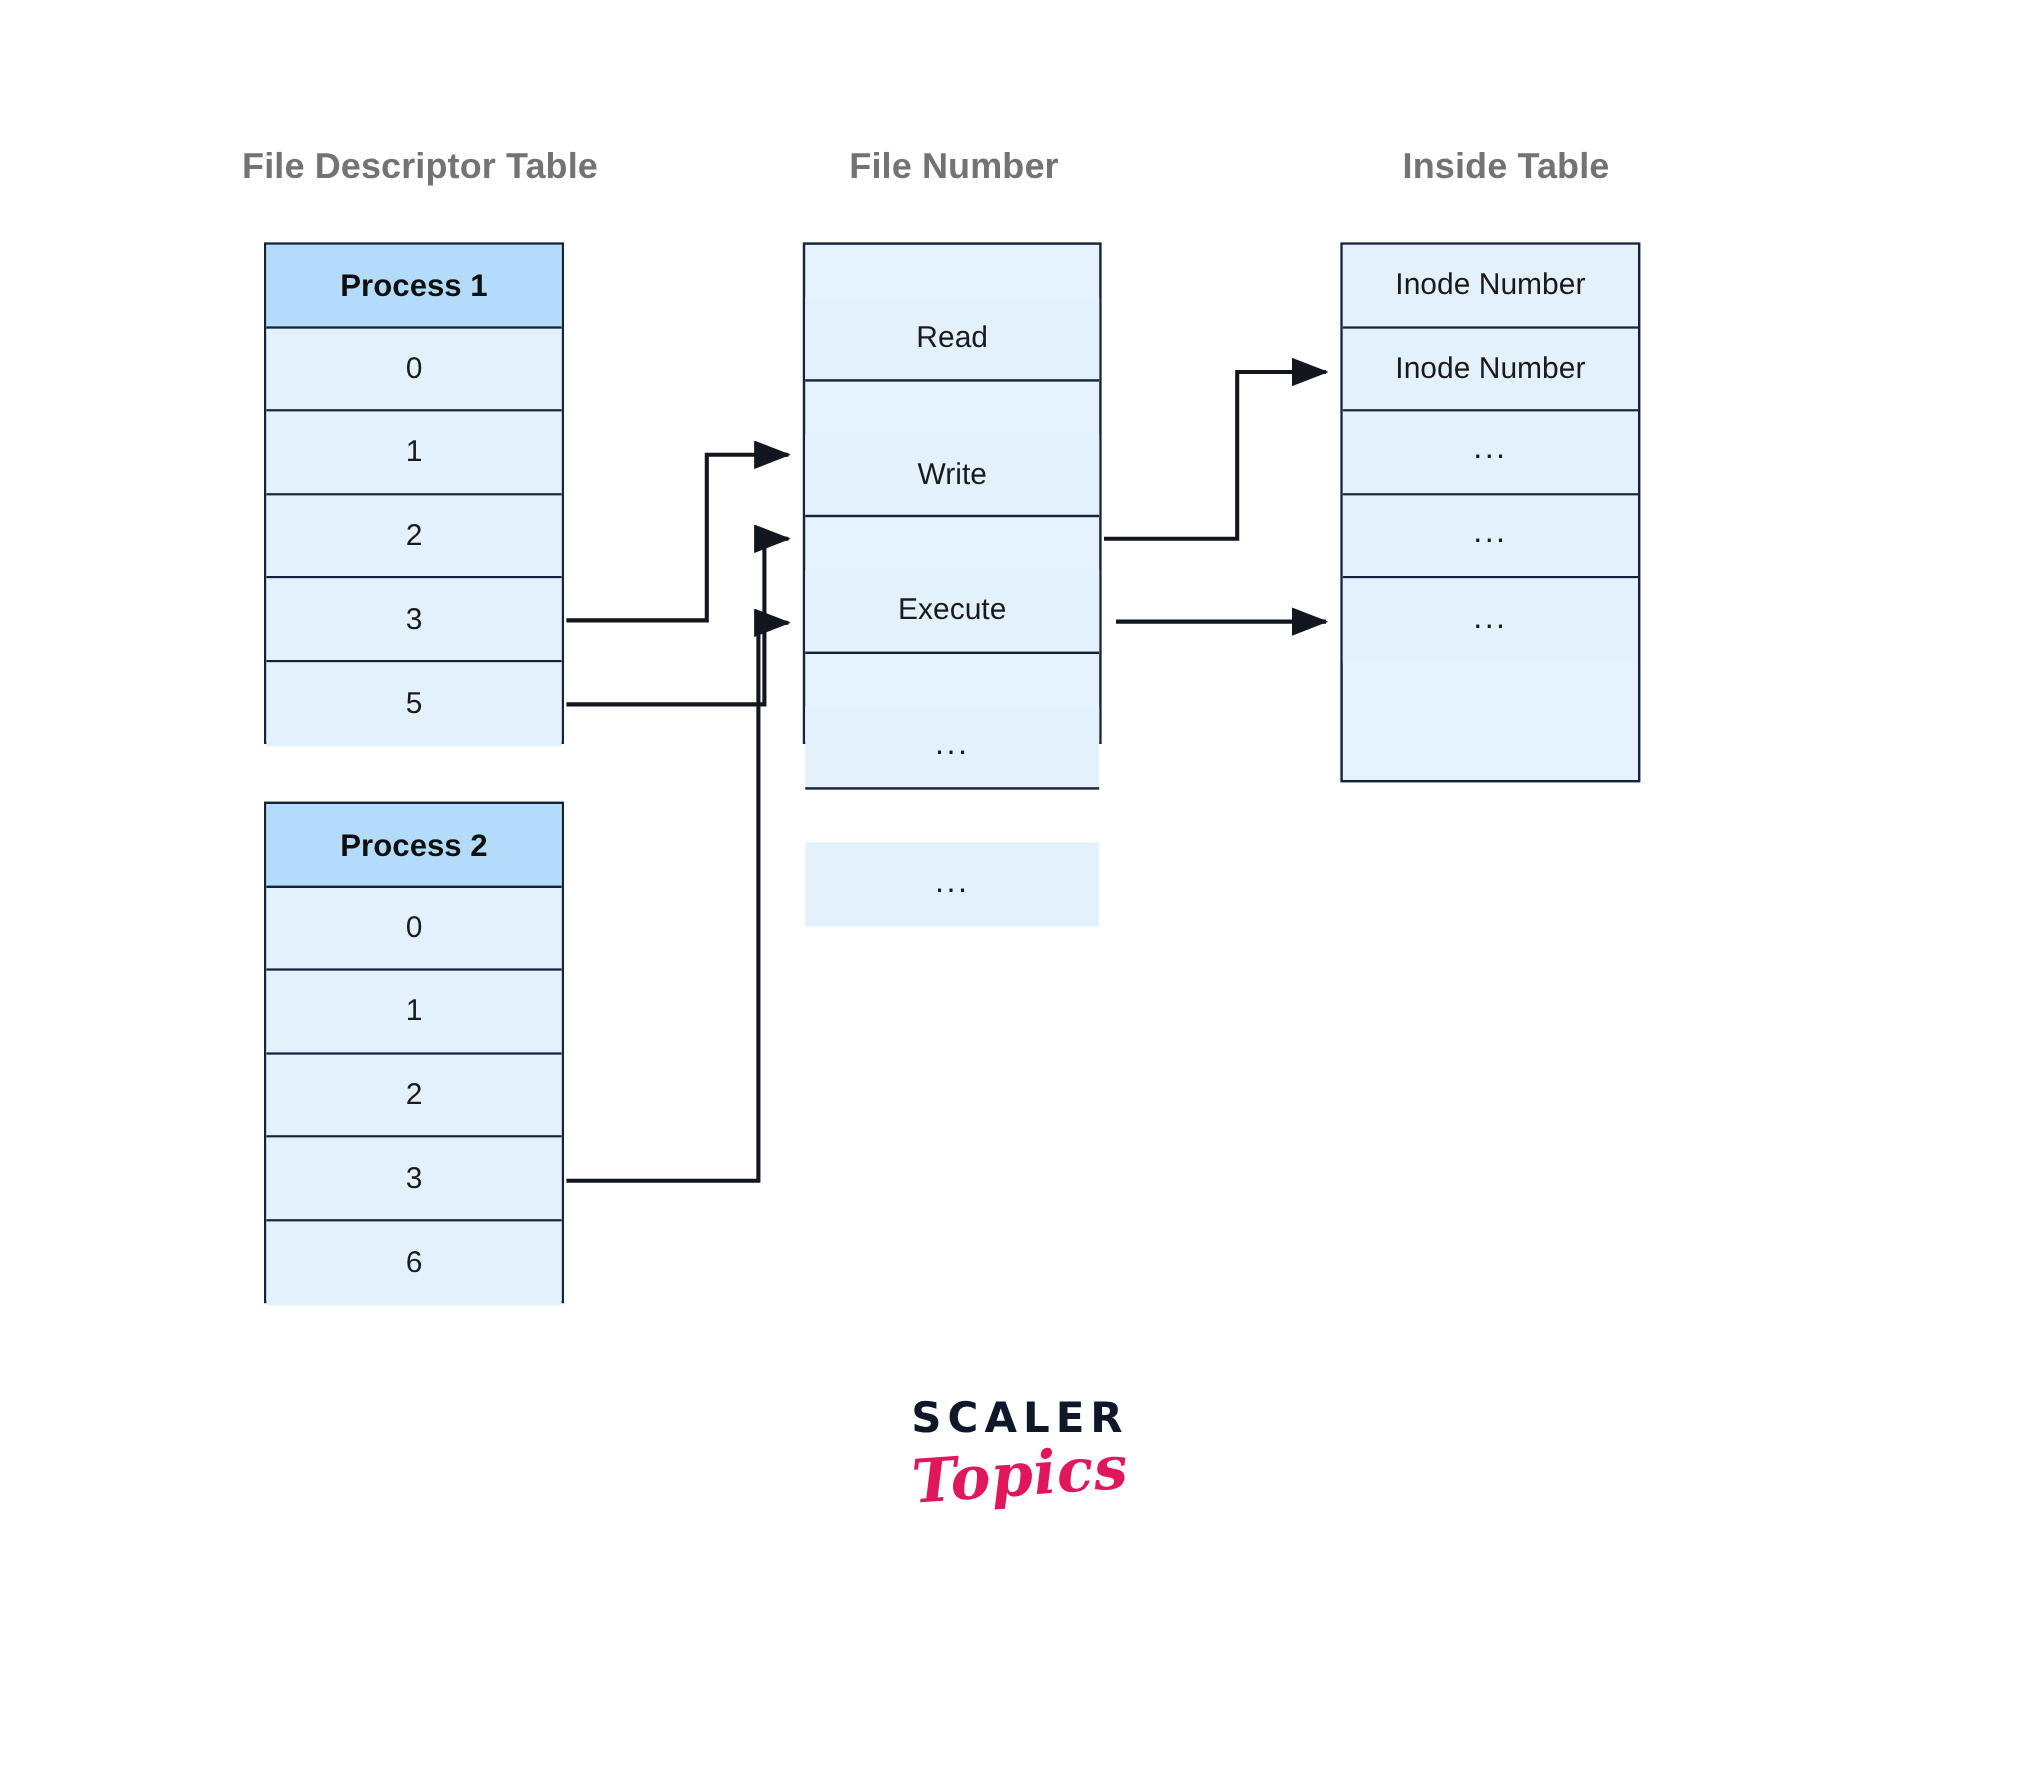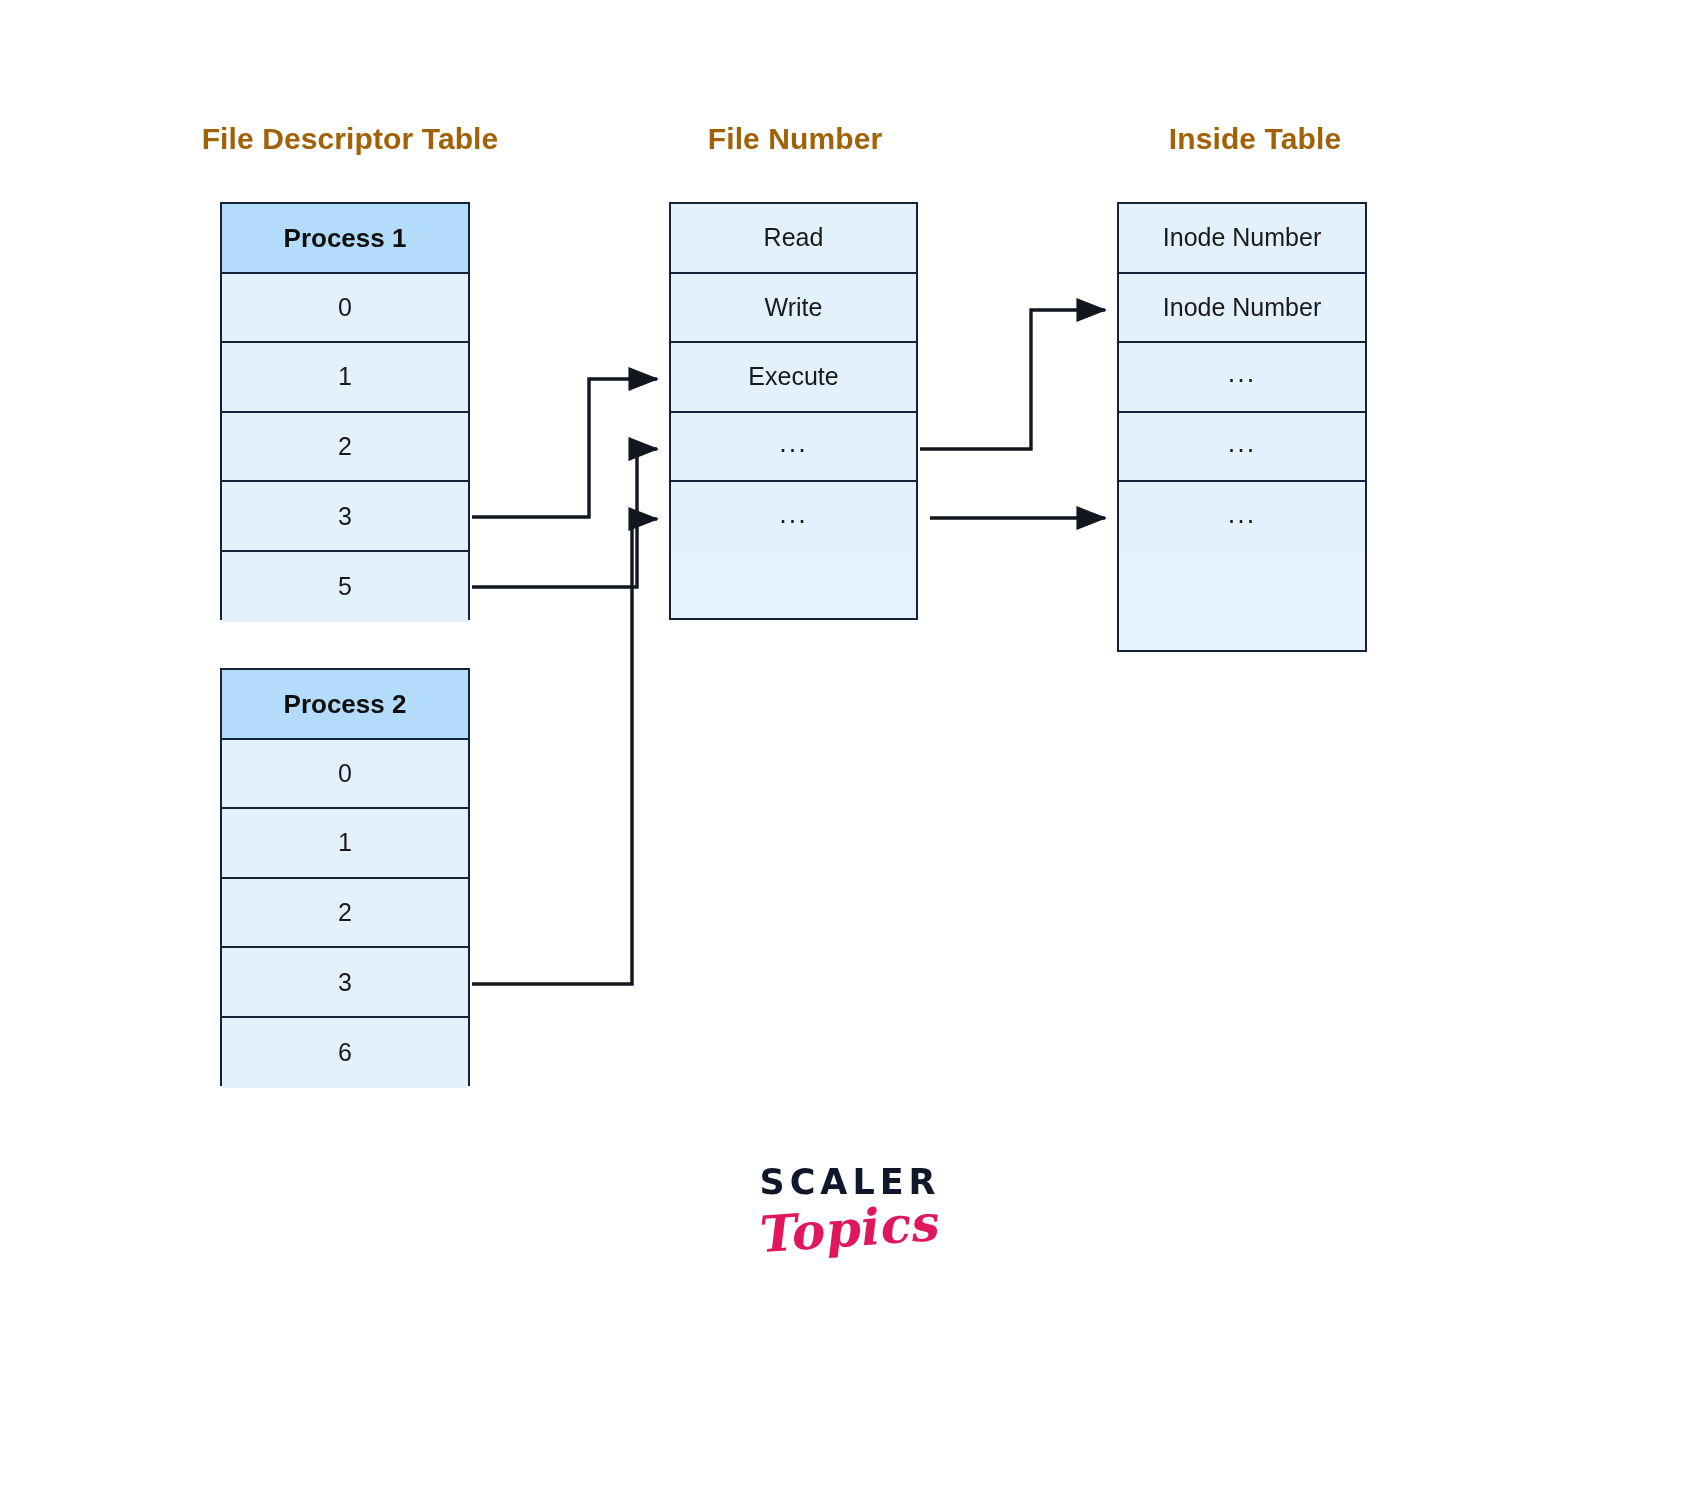--- a/index.html
+++ b/index.html
@@ -20,21 +20,21 @@
     left: 0; top: 0;
     width: 1700px;
     height: 1488px;
   }
 
   
   .col-title {
     position: absolute;
     font-size: 30px;
     font-weight: 700;
-    color: #a16207;
+    color: #737373;
     text-align: center;
     letter-spacing: 0.1px;
     white-space: nowrap;
   }
   #title-fd   { left: 120px;  top: 122px; width: 460px; }
   #title-ft   { left: 600px;  top: 122px; width: 390px; }
   #title-it   { left: 1060px; top: 122px; width: 390px; }
 
   
   .table {
@@ -69,21 +69,21 @@
   }
 
   
   #table-process1 { left: 220px; top: 202px; width: 250px; height: 418px; }
   #table-process1 .row { height: 69.6px; }
   #table-process2 { left: 220px; top: 668px; width: 250px; height: 418px; }
   #table-process2 .row { height: 69.6px; }
 
   
   #table-file { left: 669px; top: 202px; width: 249px; height: 418px; }
-  #table-file .row { height: 69.6px; }
+  #table-file .row { height: 69.6px; margin-top: 44px; }
 
   
   #table-inode { left: 1117px; top: 202px; width: 250px; height: 450px; }
   #table-inode .row { height: 69.6px; }
 
   
   #connectors {
     position: absolute;
     left: 0; top: 0;
     width: 1700px; height: 1488px;

